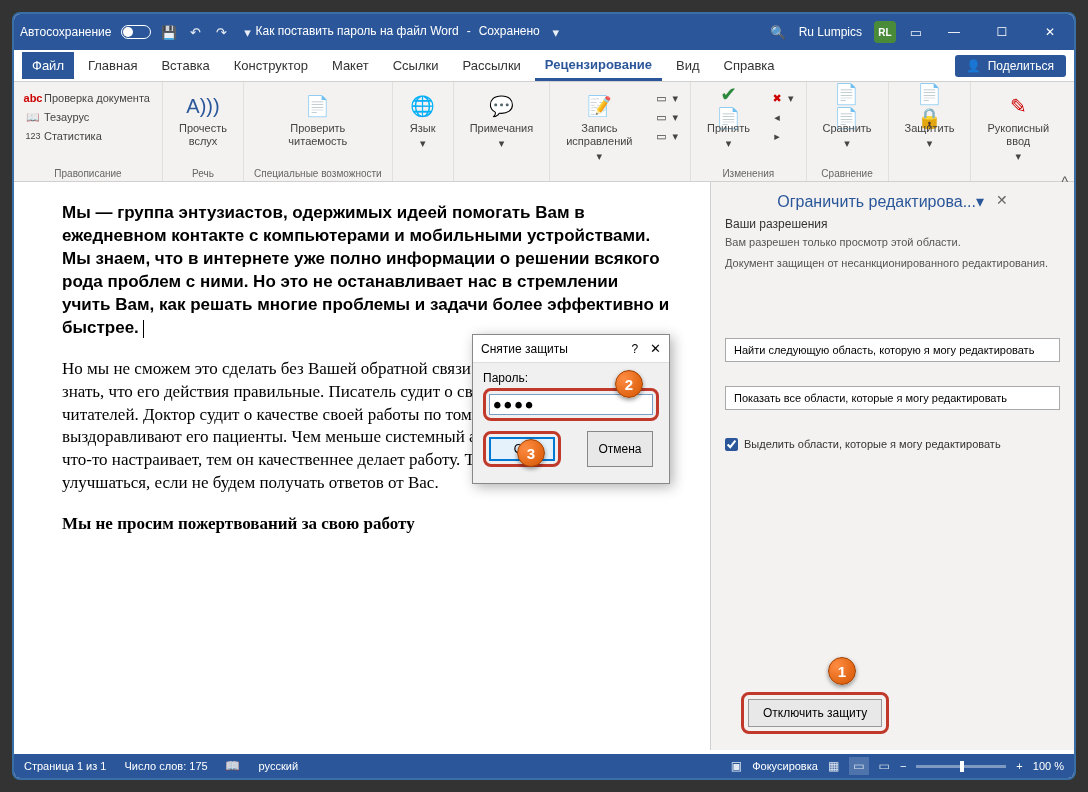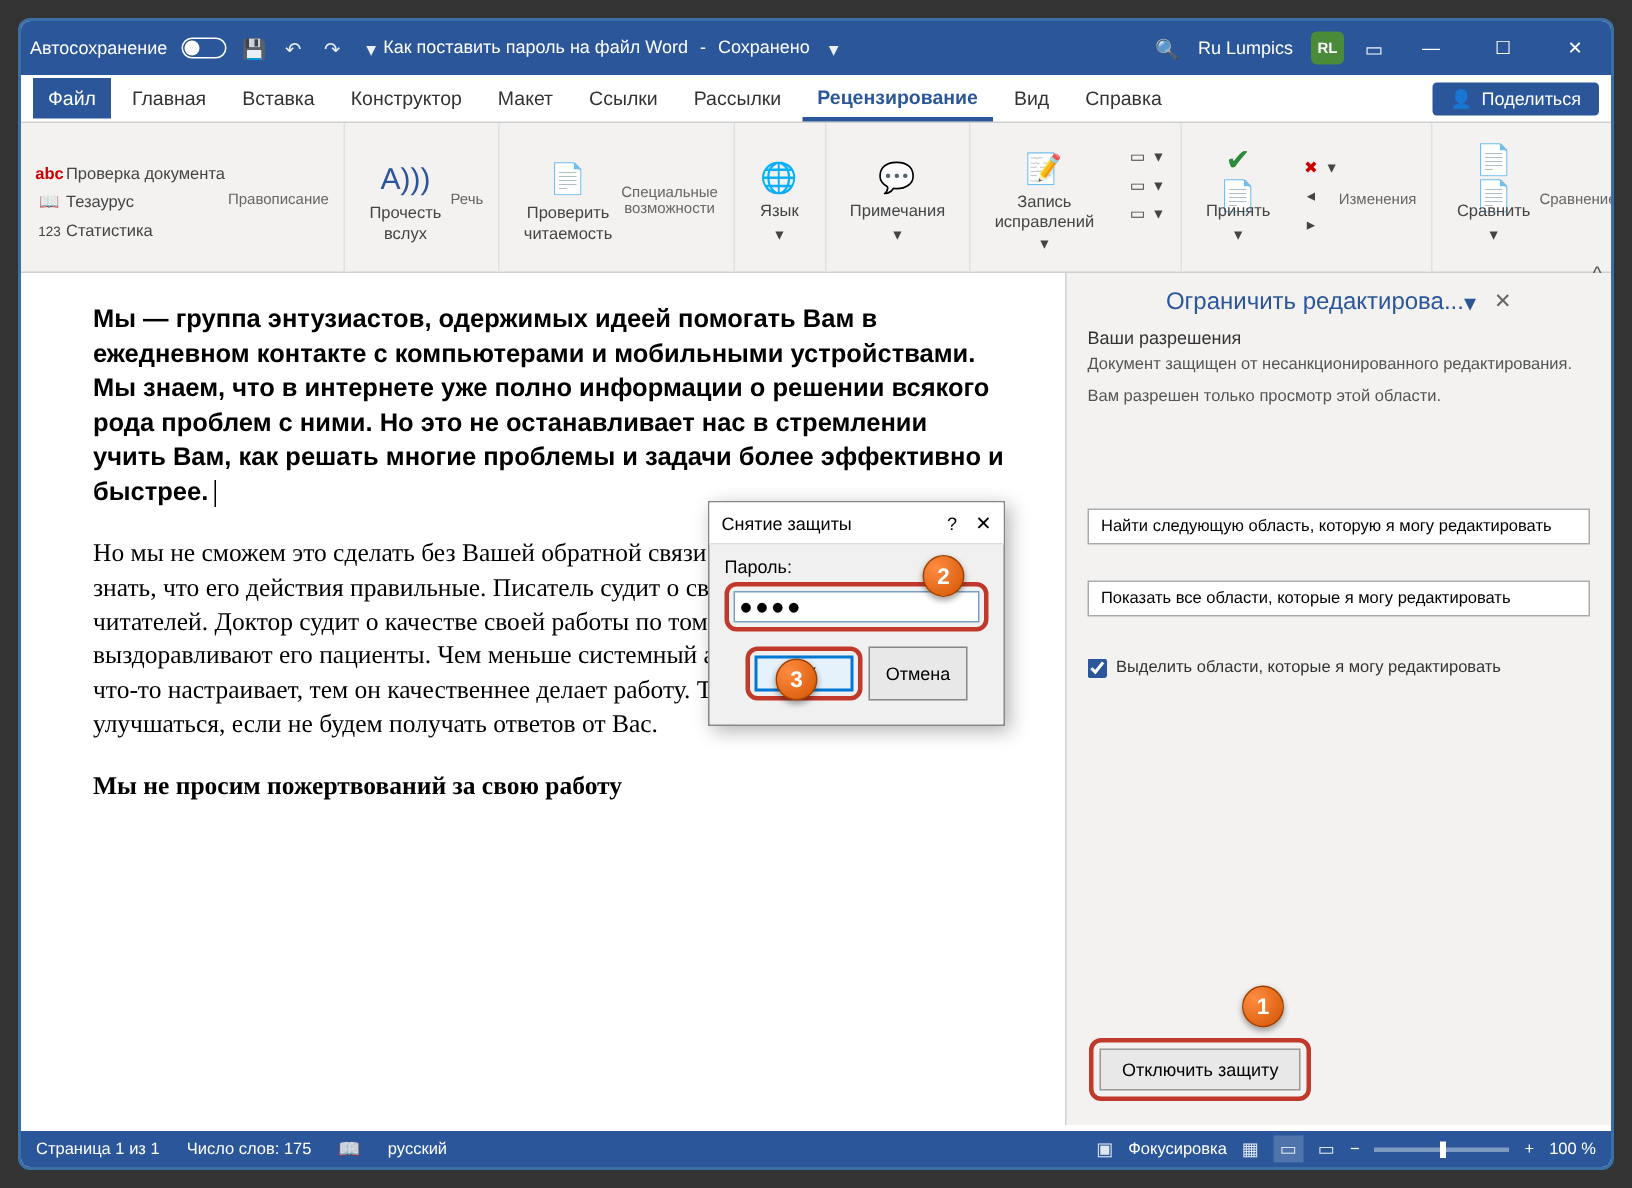--- a/index.html
+++ b/index.html
@@ -13,21 +13,21 @@
 .tb-center{flex:1;text-align:center;display:flex;justify-content:flex-start;gap:8px}
 .tb-right{display:flex;align-items:center;gap:12px}
 .avatar{width:22px;height:22px;background:#4a8b3a;border-radius:4px;display:flex;align-items:center;justify-content:center;font-size:10px;font-weight:bold}
 .win-btn{width:36px;height:28px;display:flex;align-items:center;justify-content:center;font-size:12px}
 .menubar{height:32px;background:#fff;display:flex;align-items:center;padding:0 8px;gap:4px;font-size:13px;border-bottom:1px solid #d0d0d0}
 .menu-item{padding:6px 10px;cursor:pointer;color:#333}
 .menu-item.file{background:#2b579a;color:#fff}
 .menu-item.active{color:#2b579a;border-bottom:3px solid #2b579a;font-weight:600}
 .share-btn{margin-left:auto;background:#2b579a;color:#fff;padding:4px 12px;border-radius:3px;display:flex;gap:6px;align-items:center;font-size:12px}
 .ribbon{height:100px;background:#f3f2f1;display:flex;border-bottom:1px solid #d0d0d0;font-size:11px;color:#444}
-.rgroup{border-right:1px solid #e0e0e0;padding:4px 10px 2px;display:flex;flex-direction:row;justify-content:space-between;align-items:center}
+.rgroup{border-right:1px solid #e0e0e0;padding:4px 10px 2px;display:flex;flex-direction:column;justify-content:space-between;align-items:center}
 .rgroup-label{font-size:10px;color:#666;text-align:center;margin-top:2px}
 .rgroup-body{flex:1;display:flex;gap:8px;align-items:flex-start;padding-top:4px}
 .rcol{display:flex;flex-direction:column;gap:3px}
 .ritem{display:flex;align-items:center;gap:4px;font-size:11px;padding:1px 2px;white-space:nowrap}
 .rbig{display:flex;flex-direction:column;align-items:center;gap:2px;padding:2px 6px;text-align:center;line-height:1.2}
 .rbig-icon{width:28px;height:28px;display:flex;align-items:center;justify-content:center;font-size:20px}
 .ricon{width:14px;height:14px;display:inline-flex;align-items:center;justify-content:center;font-size:11px}
 .collapse-btn{position:absolute;right:6px;top:160px;font-size:14px;color:#555}
 .workspace{display:flex;height:568px}
 .doc-area{flex:1;background:#e6e6e6;padding:0;overflow:hidden;position:relative}
@@ -36,35 +36,35 @@
 .page p.bold{font-weight:bold}
 .page .cursor{border-left:1px solid #000;display:inline-block;height:18px;vertical-align:middle}
 .pane{width:364px;background:#f3f2f1;border-left:1px solid #d0d0d0;padding:10px 14px;font-size:12px;color:#333;position:relative}
 .pane-title{color:#2b579a;font-size:16px;margin-bottom:6px;display:flex;justify-content:center;align-items:center}
 .pane-close{color:#666;font-size:14px;cursor:pointer}
 .pane-sub{font-weight:normal;margin-bottom:4px;font-size:12px}
 .pane-text{font-size:11px;color:#555;line-height:1.4;margin-bottom:6px}
 .pane-btn{width:100%;background:#fff;border:1px solid #aaa;padding:5px 8px;font-size:11px;text-align:left;margin-bottom:24px;cursor:pointer;white-space:nowrap;overflow:hidden}
 .pane-check{display:flex;gap:6px;align-items:center;font-size:11px;margin-top:4px}
 .pane-check input{accent-color:#2b579a}
-.disable-btn-wrap{position:absolute;bottom:16px;left:15px;border:3px solid #c0392b;border-radius:8px;padding:4px}
+.disable-btn-wrap{position:absolute;bottom:16px;left:30px;border:3px solid #c0392b;border-radius:8px;padding:4px}
 .disable-btn{background:#e8e8e8;border:1px solid #999;padding:6px 14px;font-size:12px;cursor:pointer}
 .callout{position:absolute;width:28px;height:28px;border-radius:50%;background:radial-gradient(circle at 30% 30%,#ff8c42,#d35400);color:#fff;font-weight:bold;display:flex;align-items:center;justify-content:center;font-size:15px;box-shadow:0 2px 4px rgba(0,0,0,.4);border:1px solid #a04000}
 .c1{right:218px;bottom:65px;z-index:5}
 .c2{left:601px;top:356px;z-index:30}
 .c3{left:503px;top:425px;z-index:30}
 .dialog{position:absolute;left:458px;top:320px;width:198px;background:#f0f0f0;border:1px solid #888;box-shadow:3px 3px 12px rgba(0,0,0,.3);z-index:20;font-size:12px}
 .dlg-title{background:#fff;padding:6px 8px;display:flex;justify-content:space-between;align-items:center;font-size:12px;border-bottom:1px solid #ddd}
 .dlg-title-right{display:flex;gap:12px;align-items:center}
 .dlg-close{font-size:13px;cursor:pointer}
 .dlg-body{padding:8px 10px}
 .dlg-label{font-size:12px;margin-bottom:3px}
 .pw-wrap{border:3px solid #c0392b;border-radius:8px;padding:3px;margin-bottom:10px}
 .pw-input{width:100%;border:1px solid #7a9fc4;padding:3px 4px;font-family:monospace;letter-spacing:4px;font-size:11px}
-.dlg-buttons{display:flex;gap:4px;justify-content:center;padding-bottom:8px}
+.dlg-buttons{display:flex;gap:26px;justify-content:flex-start;padding-bottom:8px}
 .ok-wrap{border:3px solid #c0392b;border-radius:8px;padding:3px}
 .dlg-btn{width:66px;padding:3px 0;border:1px solid #888;background:#e8e8e8;font-size:12px;cursor:pointer}
 .dlg-btn.ok{border:2px solid #0078d4;background:#e5f1fb}
 .statusbar{position:absolute;bottom:0;left:0;right:0;height:24px;background:#2b579a;color:#fff;display:flex;align-items:center;padding:0 10px;font-size:11px;gap:18px}
 .sb-right{margin-left:auto;display:flex;align-items:center;gap:10px}
 .sb-icon{opacity:.85;font-size:12px}
 .zoom-track{width:90px;height:3px;background:rgba(255,255,255,.4);position:relative}
 .zoom-thumb{position:absolute;left:44px;top:-4px;width:4px;height:11px;background:#fff}
 </style>
 </head>
@@ -255,22 +255,22 @@
 
     <div class="pane">
       <div class="pane-title">
         <span>Ограничить редактирова...</span>
         <span style="display:flex;gap:12px">
             <span>▾</span>
             <span class="pane-close">✕</span>
           </span>
       </div>
       <div class="pane-sub">Ваши разрешения</div>
+      <div class="pane-text">Вам разрешен только просмотр этой области.</div>
       <div class="pane-text">Документ защищен от несанкционированного редактирования.</div>
-      <div class="pane-text">Вам разрешен только просмотр этой области.</div>
       <div style="height:60px"></div>
       <button class="pane-btn">Найти следующую область, которую я могу редактировать</button>
       <button class="pane-btn">Показать все области, которые я могу редактировать</button>
       <label class="pane-check">
         <input type="checkbox" checked="" style="">
         <span>Выделить области, которые я могу редактировать</span>
       </label>
       <div class="disable-btn-wrap">
         <button class="disable-btn">Отключить защиту</button>
       </div>

